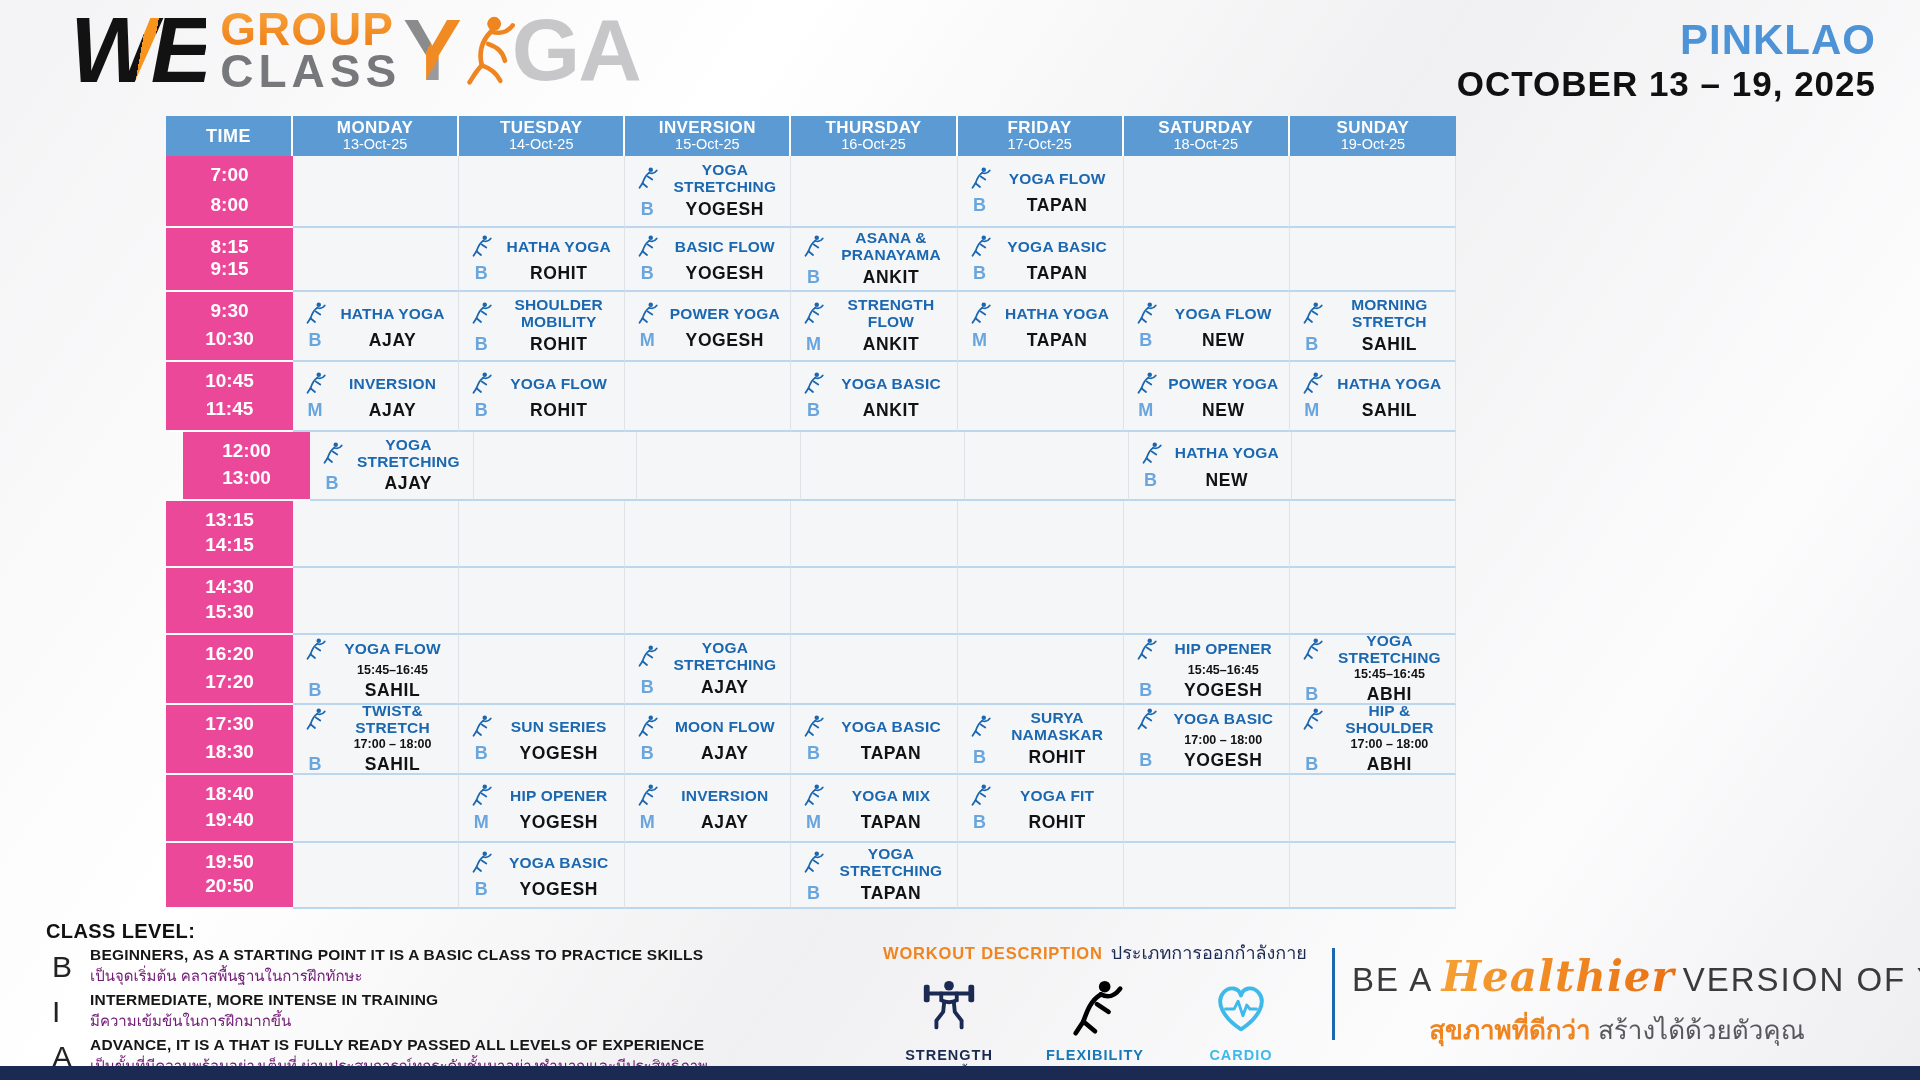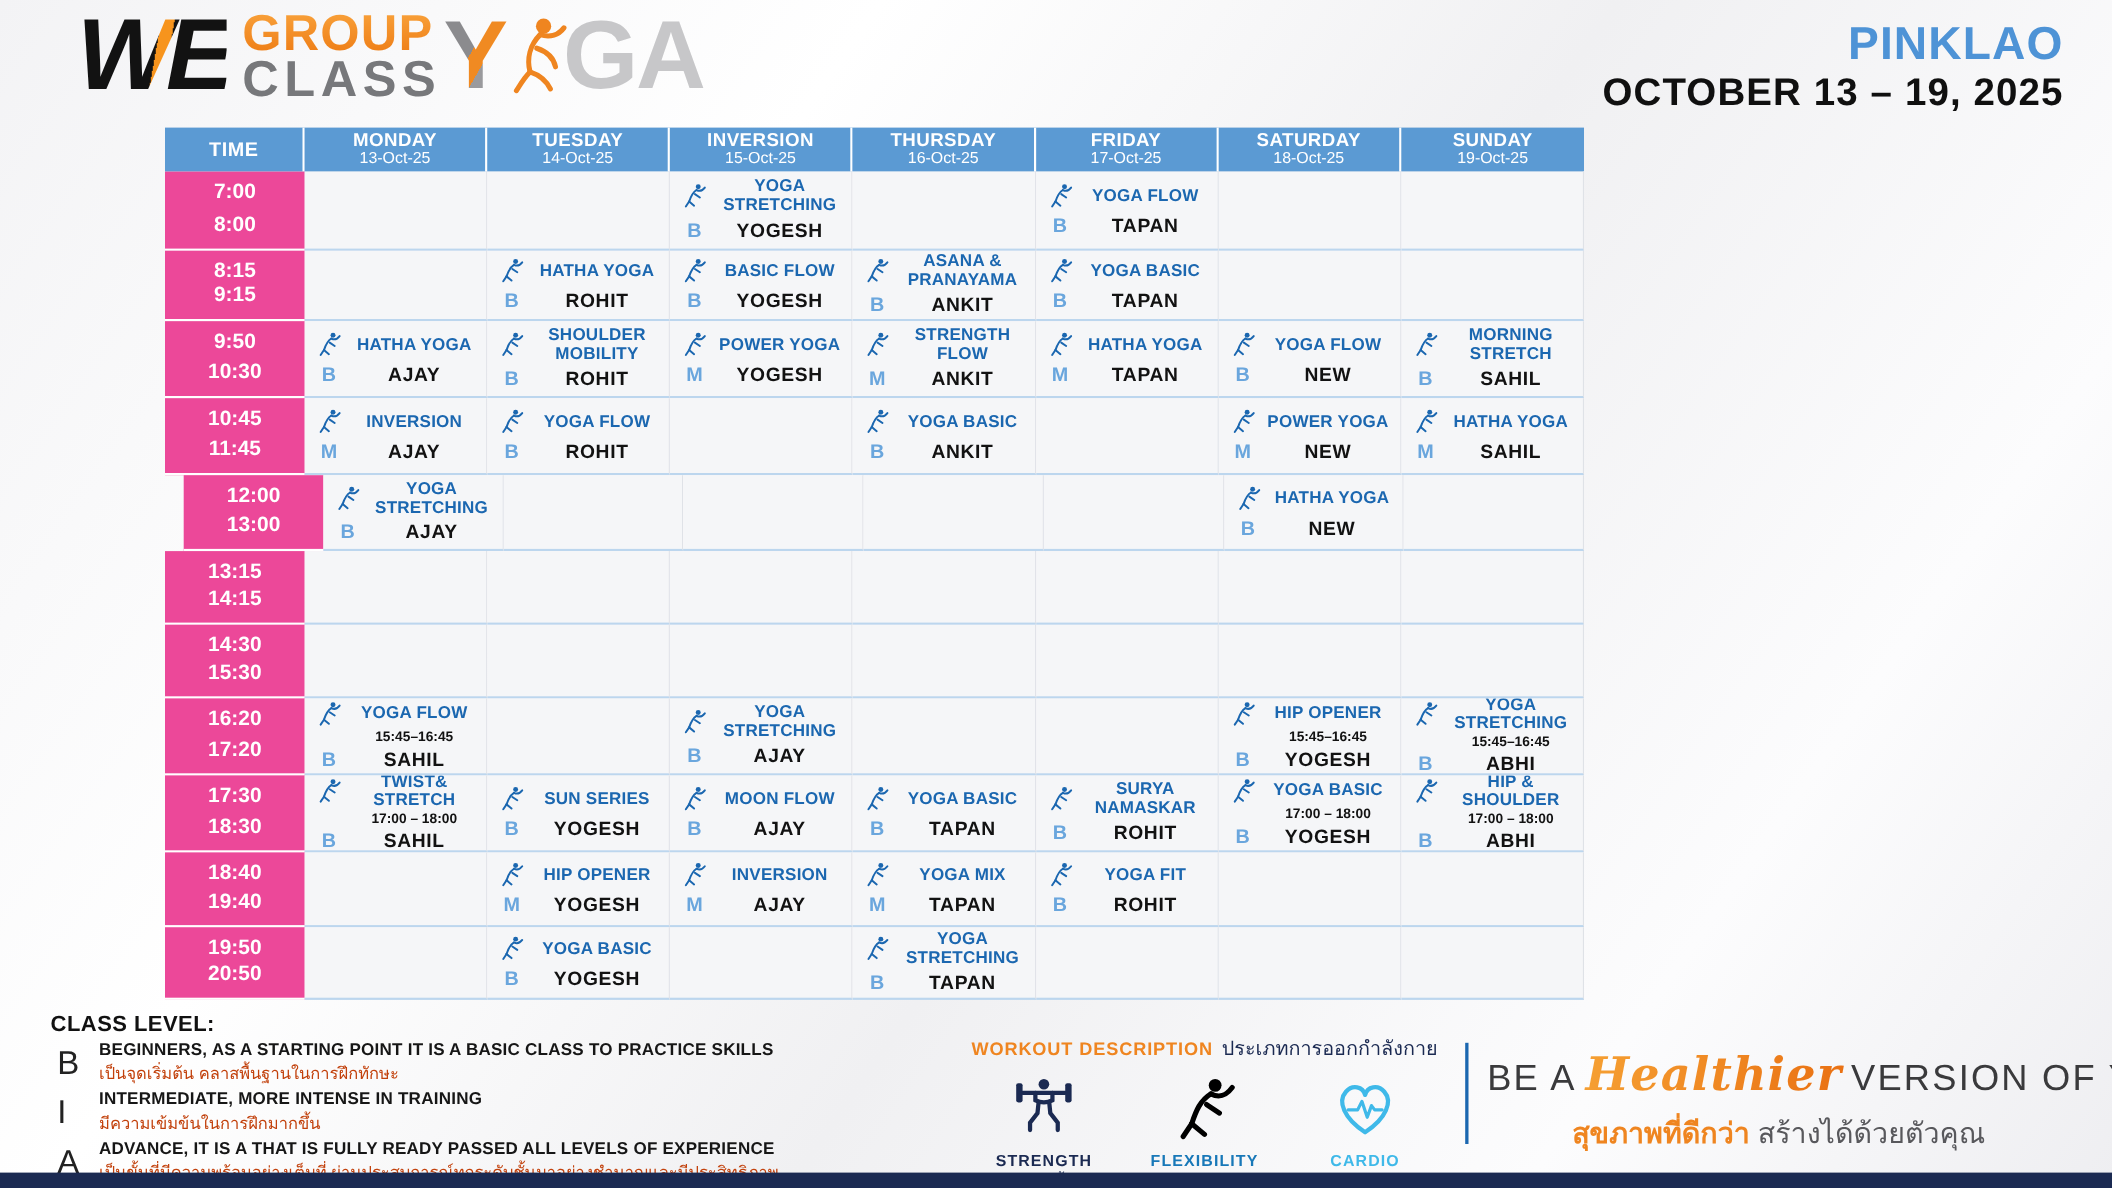--- a/index.html
+++ b/index.html
@@ -23,21 +23,21 @@
             -webkit-background-clip:text; background-clip:text; color:transparent; }
   .yoga-rest { font-size:88px; font-weight:900; line-height:1; color:#c7c7c9; letter-spacing:-2px; }
   .yoga-fig { width:64px; height:74px; margin:0 -8px 0 -6px; }
 
   #location { position:absolute; right:44px; top:16px; font-size:42px; font-weight:900;
               letter-spacing:1px; color:#4e93d6; text-align:right; }
   #daterange { position:absolute; right:44px; top:64px; font-size:35px; font-weight:800;
                letter-spacing:1px; color:#101010; text-align:right; }
 
   
-  #sched { position:absolute; left:150px; top:116px; width:1290px; }
+  #sched { position:absolute; left:166px; top:116px; width:1290px; }
   .srow { display:grid; grid-template-columns:127px repeat(7,1fr); }
   #sched-head { height:40px; }
   .hcell { background:#5b9ad3; color:#fff; display:flex; flex-direction:column; justify-content:center;
            text-align:center; border-right:2px solid #ffffff; }
   .hcell:last-child { border-right:none; }
   .time-h { font-size:18px; font-weight:800; letter-spacing:.5px; }
   .day-name { font-size:17px; font-weight:800; letter-spacing:.4px; line-height:1.1; }
   .day-date { font-size:14.5px; font-weight:400; line-height:1.1; }
 
   .tcell { background:#ec4899; color:#fff; font-weight:800; font-size:19px; text-align:center;
@@ -54,21 +54,21 @@
   .clevel { text-align:center; color:#6aa6dd; font-weight:800; font-size:18px; }
   .cinstr { text-align:center; color:#121212; font-weight:800; font-size:17.5px; letter-spacing:.6px; }
   .l2 { margin-top:3px; }
 
   
   #legend { position:absolute; left:46px; top:920px; width:770px; }
   #legend-title { font-size:20px; font-weight:800; color:#111; letter-spacing:.4px; }
   .leg-item { display:grid; grid-template-columns:44px 1fr; align-items:center; margin-top:3px; }
   .leg-letter { font-size:30px; color:#222; text-align:left; padding-left:6px; line-height:1; }
   .leg-en { font-size:15.5px; font-weight:600; color:#161616; letter-spacing:.2px; white-space:nowrap; }
-  .leg-th { font-size:15px; color:#c2410c; white-space:nowrap; }
+  .leg-th { font-size:15px; color:#701a75; white-space:nowrap; }
 
   #workout { position:absolute; left:880px; top:938px; width:430px; }
   #workout-title { text-align:center; white-space:nowrap; }
   #workout-title .en { font-size:16.5px; font-weight:800; color:#ef8520; letter-spacing:.8px; }
   #workout-title .th { font-size:18px; color:#1b2a52; margin-left:8px; }
   #workout-items { display:flex; justify-content:space-between; margin-top:10px; padding:0 6px; }
   .w-item { width:126px; text-align:center; }
   .w-ic { width:62px; height:62px; display:inline-block; }
   .w-en { font-size:14.5px; font-weight:800; letter-spacing:1px; margin-top:4px; }
   .w-th { font-size:13.5px; margin-top:-1px; }
@@ -266,21 +266,21 @@
             <div class="cline l2">
               <span class="clevel">B</span>
               <span class="cinstr">TAPAN</span>
             </div>
           </div>
           <div class="ccell"></div>
           <div class="ccell"></div>
         </div>
         <div class="srow" style="height: 70px;">
           <div class="tcell">
-            <span>9:50</span>
+            <span>9:30</span>
             <span>10:30</span>
           </div>
           <div class="ccell">
             <div class="cline">
               <span class="flex-ic"><svg viewBox="0 0 32 32" fill="none" stroke="currentColor" stroke-width="2.4" stroke-linecap="round">
                   <circle cx="21" cy="5" r="3" fill="currentColor" stroke="none"></circle>
                   <path d="M19 9 C14 12 12 17 10 23"></path>
                   <path d="M10 23 L6 29"></path>
                   <path d="M10 23 L16 28"></path>
                   <path d="M19 9 C23 11 26 10 29 6"></path>

